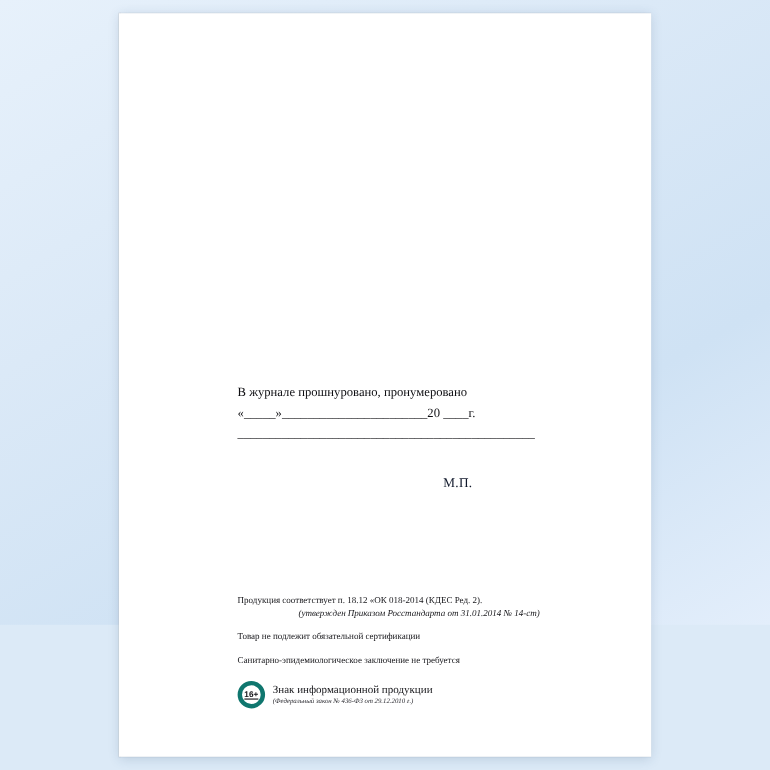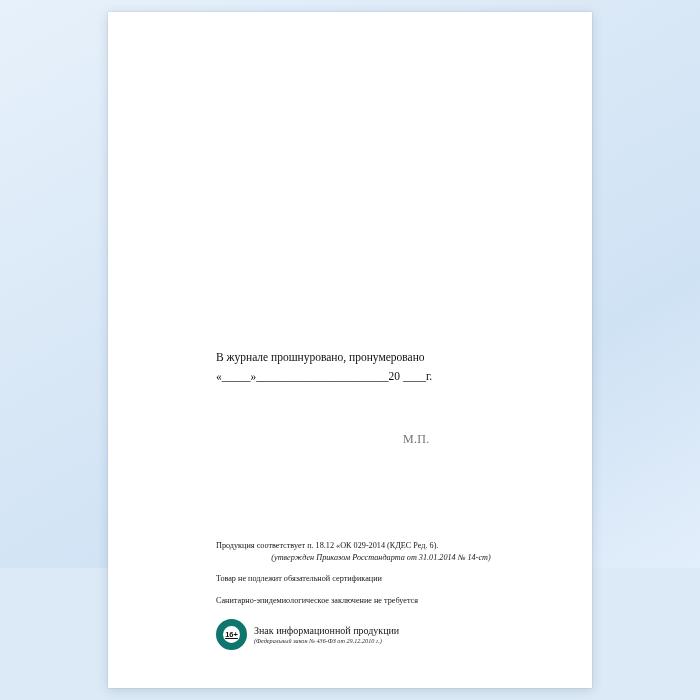--- a/index.html
+++ b/index.html
@@ -38,21 +38,21 @@
     color: #0e0e12;
   }
   .block-seal .ln {
     white-space: nowrap;
   }
   .mp {
     position: absolute;
     left: 295px;
     top: 420px;
     font-size: 12px;
-    color: #737373;
+    color: #0f172a;
     letter-spacing: 0.3px;
   }
   .legal {
     position: absolute;
     left: 108px;
     top: 528px;
     width: 330px;
     color: #16161a;
   }
   .legal .p {
@@ -69,21 +69,21 @@
   }
   .infoline {
     position: relative;
     display: flex;
     align-items: center;
     margin-top: 12px;
   }
   .age-badge {
     width: 17px;
     height: 17px;
-    border: 7px solid #0f766e;
+    border: 4px solid #0f766e;
     border-radius: 50%;
     display: flex;
     align-items: center;
     justify-content: center;
     font-size: 7.5px;
     font-weight: bold;
     font-family: "Liberation Sans", sans-serif;
     color: #101014;
     flex: 0 0 auto;
     text-decoration: underline;
@@ -105,28 +105,29 @@
 </head>
 <body>
 
 <div class="stage">
 
   <div class="page">
 
     <div class="block-seal">
       <div class="ln">В журнале прошнуровано, пронумеровано</div>
       <div class="ln">«_____»_______________________20 ____г.</div>
+      <div class="ln">_______________________________________________</div>
     </div>
 
     <div class="mp">М.П.</div>
 
     <div class="legal">
 
       <div class="p tight">
-        <div>Продукция соответствует п. 18.12 «ОК 029-2014 (КДЕС Ред. 6).</div>
+        <div>Продукция соответствует п. 18.12 «ОК 018-2014 (КДЕС Ред. 2).</div>
         <div class="it">(утвержден Приказом Росстандарта от 31.01.2014 № 14-ст)</div>
       </div>
 
       <div class="p">Товар не подлежит обязательной сертификации</div>
 
       <div class="p">Санитарно-эпидемиологическое заключение не требуется</div>
 
 
       <div class="infoline">
         <div class="age-badge">16+</div>

